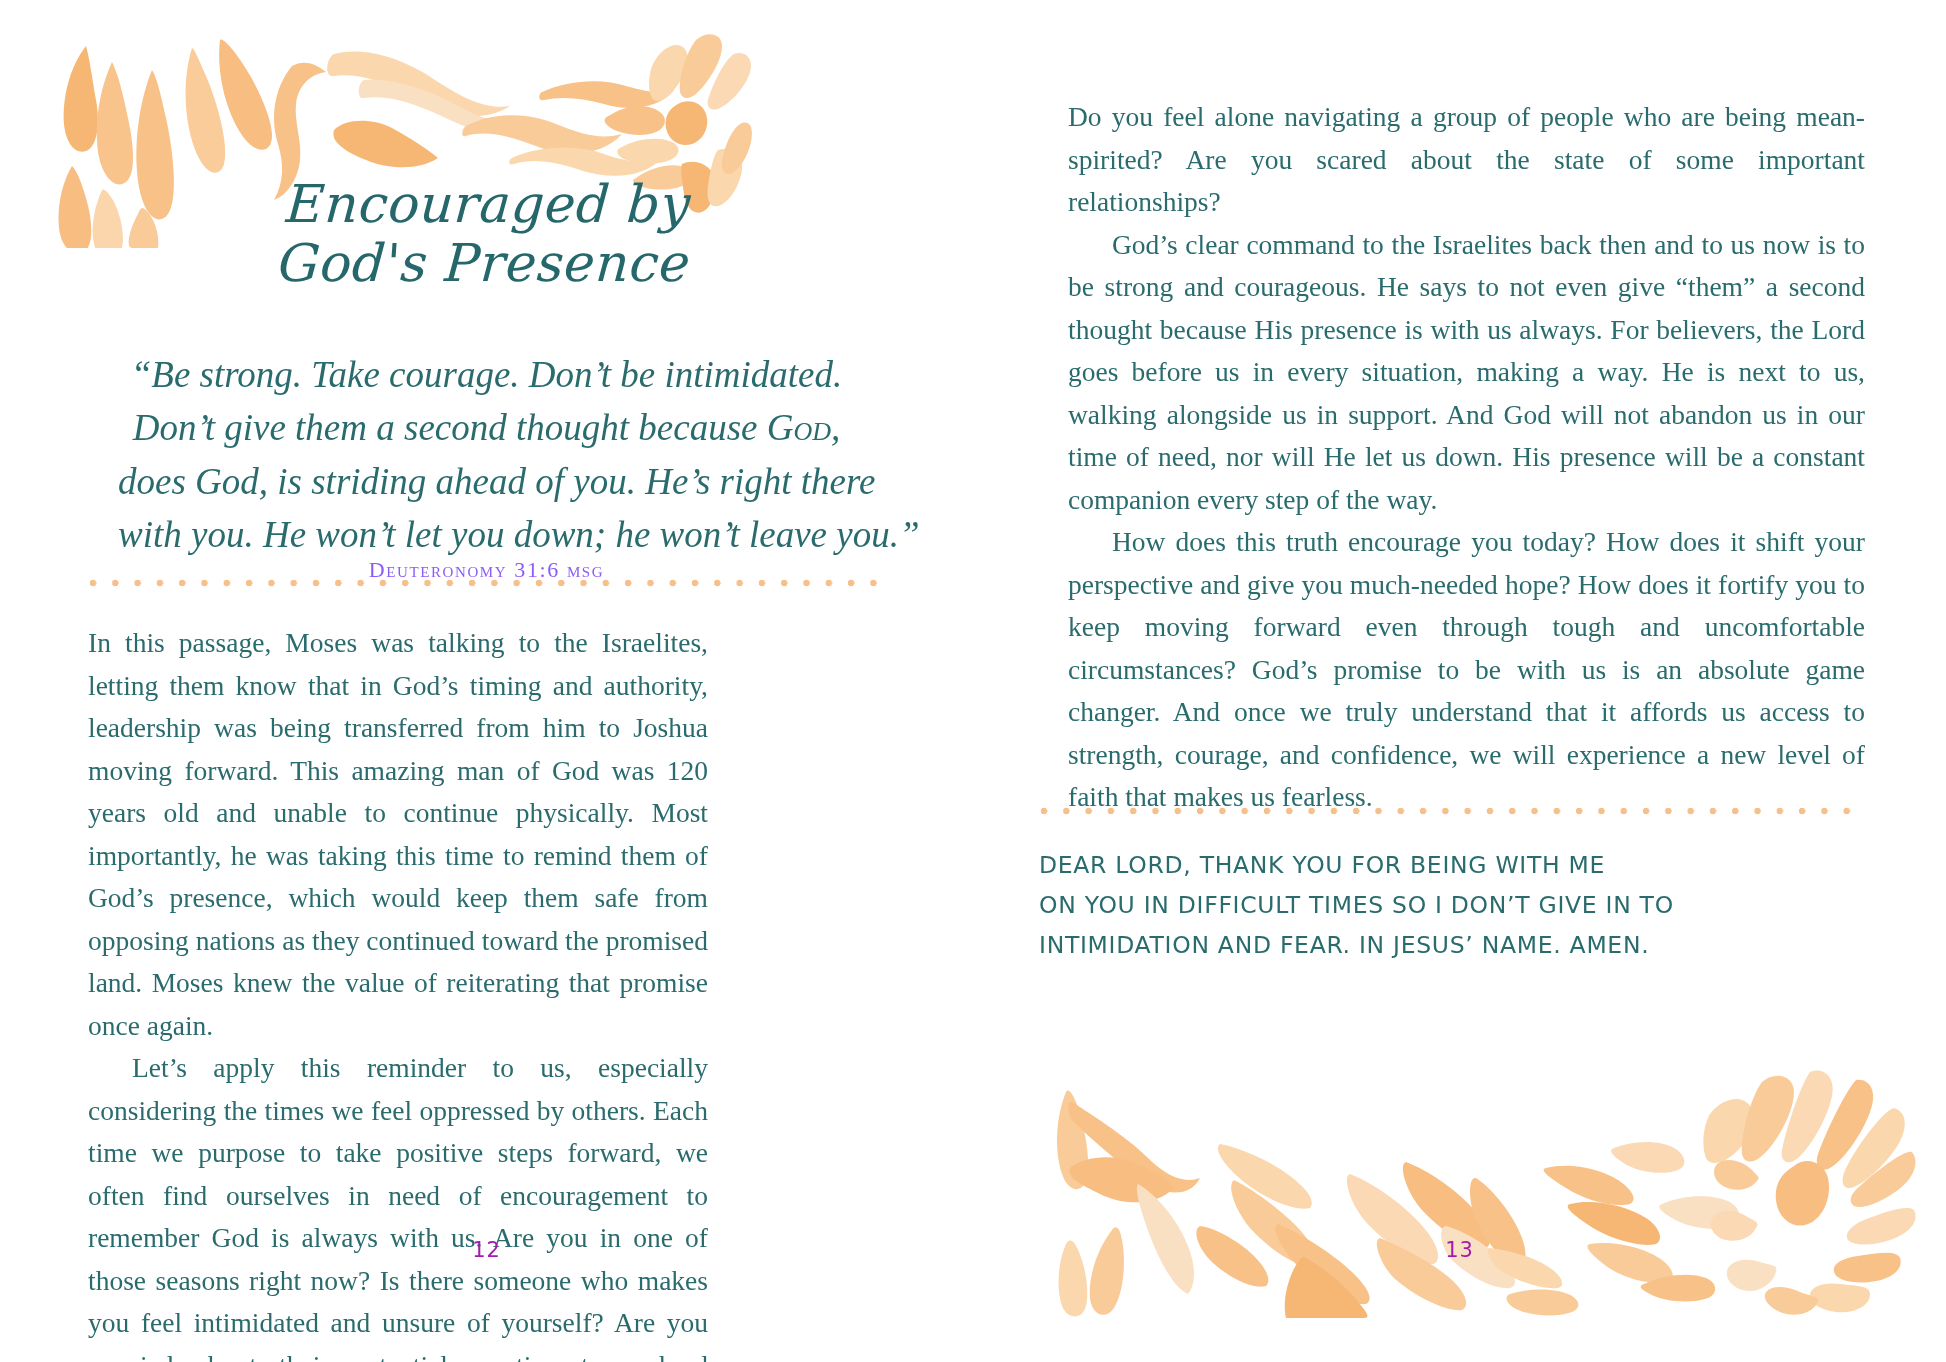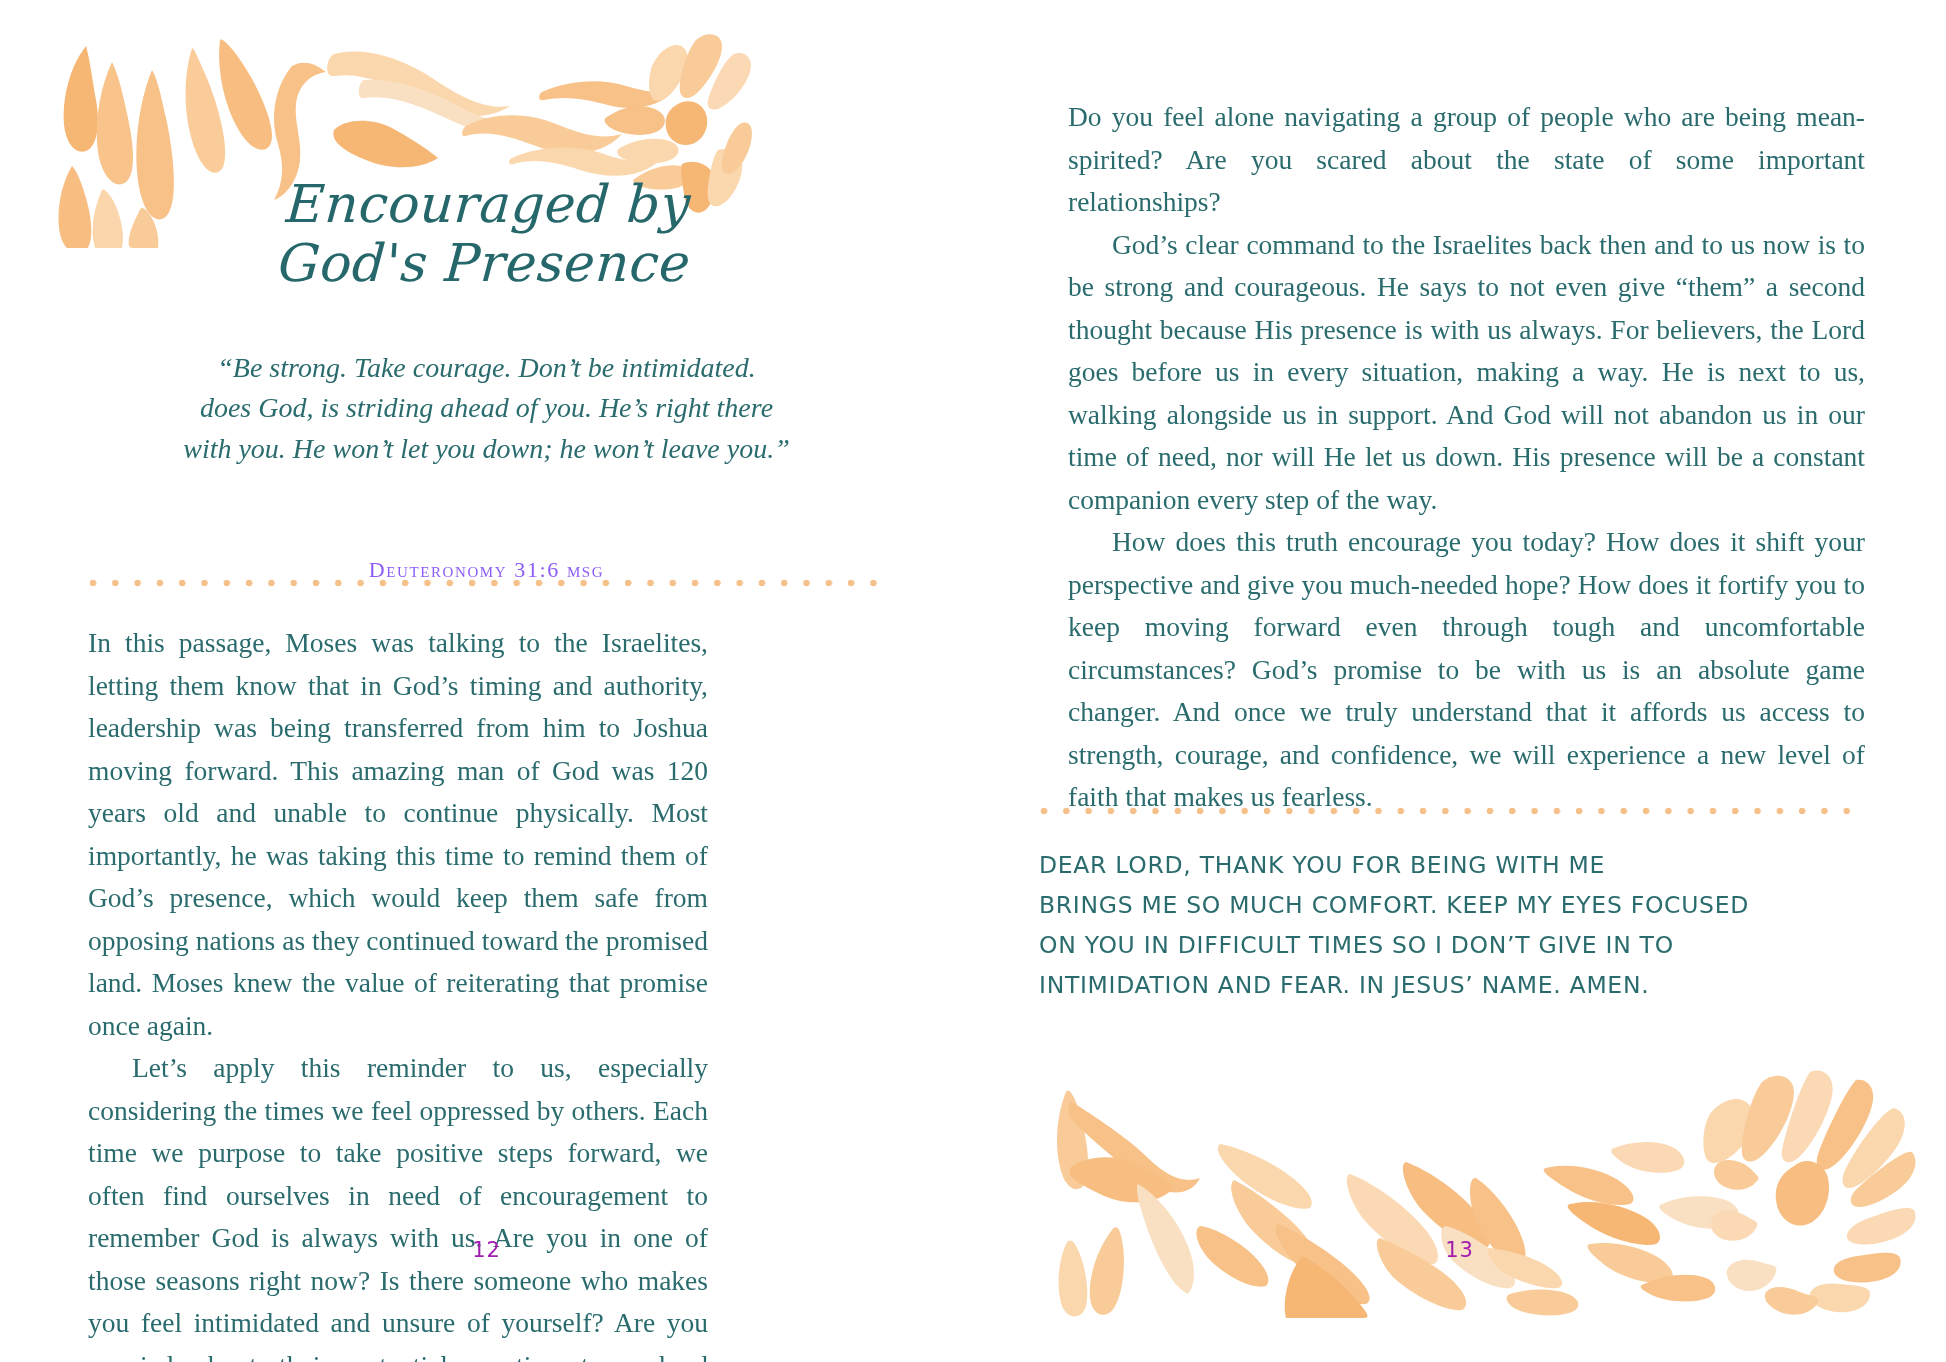--- a/index.html
+++ b/index.html
@@ -51,21 +51,21 @@
 
   .verse-block {
     position: absolute;
     left: 118px;
     right: 118px;
     top: 348px;
     text-align: center;
     color: #2a6b6d;
     font-family: "Liberation Serif", serif;
     font-style: italic;
-    font-size: 28px;
+    font-size: 37px;
     line-height: 1.44;
   }
   .verse-block .vline { display: block; white-space: nowrap; }
   .verse-block .smallcaps {
     font-variant: small-caps;
     font-style: italic;
   }
 
   .verse-ref {
     position: absolute;
@@ -209,20 +209,23 @@
       </svg>
     </div>
 
     <div class="chapter-title">
       <span>Encouraged by</span>
       <span class="line2">God's Presence</span>
     </div>
 
     <div class="verse-block">
       <span class="vline">“Be strong. Take courage. Don’t be intimidated.</span>
+      <span class="vline">
+        <span>Don’t give them a second thought because </span><span class="smallcaps">God</span><span>,</span>
+      </span>
       <span class="vline">does God, is striding ahead of you. He’s right there</span>
       <span class="vline">with you. He won’t let you down; he won’t leave you.”</span>
     </div>
 
     <div class="verse-ref">Deuteronomy 31:6 msg</div>
 
     <div class="dot-divider divider-left"></div>
 
     <div class="body-col body-left">
       <p>In this passage, Moses was talking to the Israelites, letting them know that in God’s timing and authority, leadership was being transferred from him to Joshua moving forward. This amazing man of God was 120 years old and unable to continue physically. Most importantly, he was taking this time to remind them of God’s presence, which would keep them safe from opposing nations as they continued toward the promised land. Moses knew the value of reiterating that promise once again.</p>
@@ -237,21 +240,20 @@
     <div class="body-col body-right" style="left:95px;">
       <p>Do you feel alone navigating a group of people who are being mean-spirited? Are you scared about the state of some important relationships?</p>
       <p class="indent">God’s clear command to the Israelites back then and to us now is to be strong and courageous. He says to not even give “them” a second thought because His presence is with us always. For believers, the Lord goes before us in every situation, making a way. He is next to us, walking alongside us in support. And God will not abandon us in our time of need, nor will He let us down. His presence will be a constant companion every step of the way.</p>
       <p class="indent">How does this truth encourage you today? How does it shift your perspective and give you much-needed hope? How does it fortify you to keep moving forward even through tough and uncomfortable circumstances? God’s promise to be with us is an absolute game changer. And once we truly understand that it affords us access to strength, courage, and confidence, we will experience a new level of faith that makes us fearless.</p>
     </div>
 
     <div class="dot-divider" style="left:66px; right:88px; top:806px;"></div>
 
     <div class="prayer" style="left:66px; right:88px; top:845px;">
       <span class="pline">DEAR LORD, THANK YOU FOR BEING WITH ME</span>
-      <span class="pline">BRINGS ME SO MUCH COMFORT. KEEP MY EYES FOCUSED</span>
       <span class="pline">ON YOU IN DIFFICULT TIMES SO I DON’T GIVE IN TO</span>
       <span class="pline">INTIMIDATION AND FEAR. IN JESUS’ NAME. AMEN.</span>
     </div>
 
     <div class="deco" style="left:77px; top:1058px; width:870px; height:260px;">
       <svg viewBox="0 0 870 260" xmlns="http://www.w3.org/2000/svg">
         <g>
 
           <path d="M16 34 C6 58 4 92 12 116 C18 134 32 136 36 122 C42 102 34 66 26 44 C22 34 18 30 16 34 Z" fill="#f9cb98"></path>
           <path d="M22 44 C44 58 78 80 98 100 C116 118 134 126 150 120 C140 140 114 138 92 122 C68 104 42 82 24 64 C16 56 18 42 22 44 Z" fill="#f8c188"></path>

